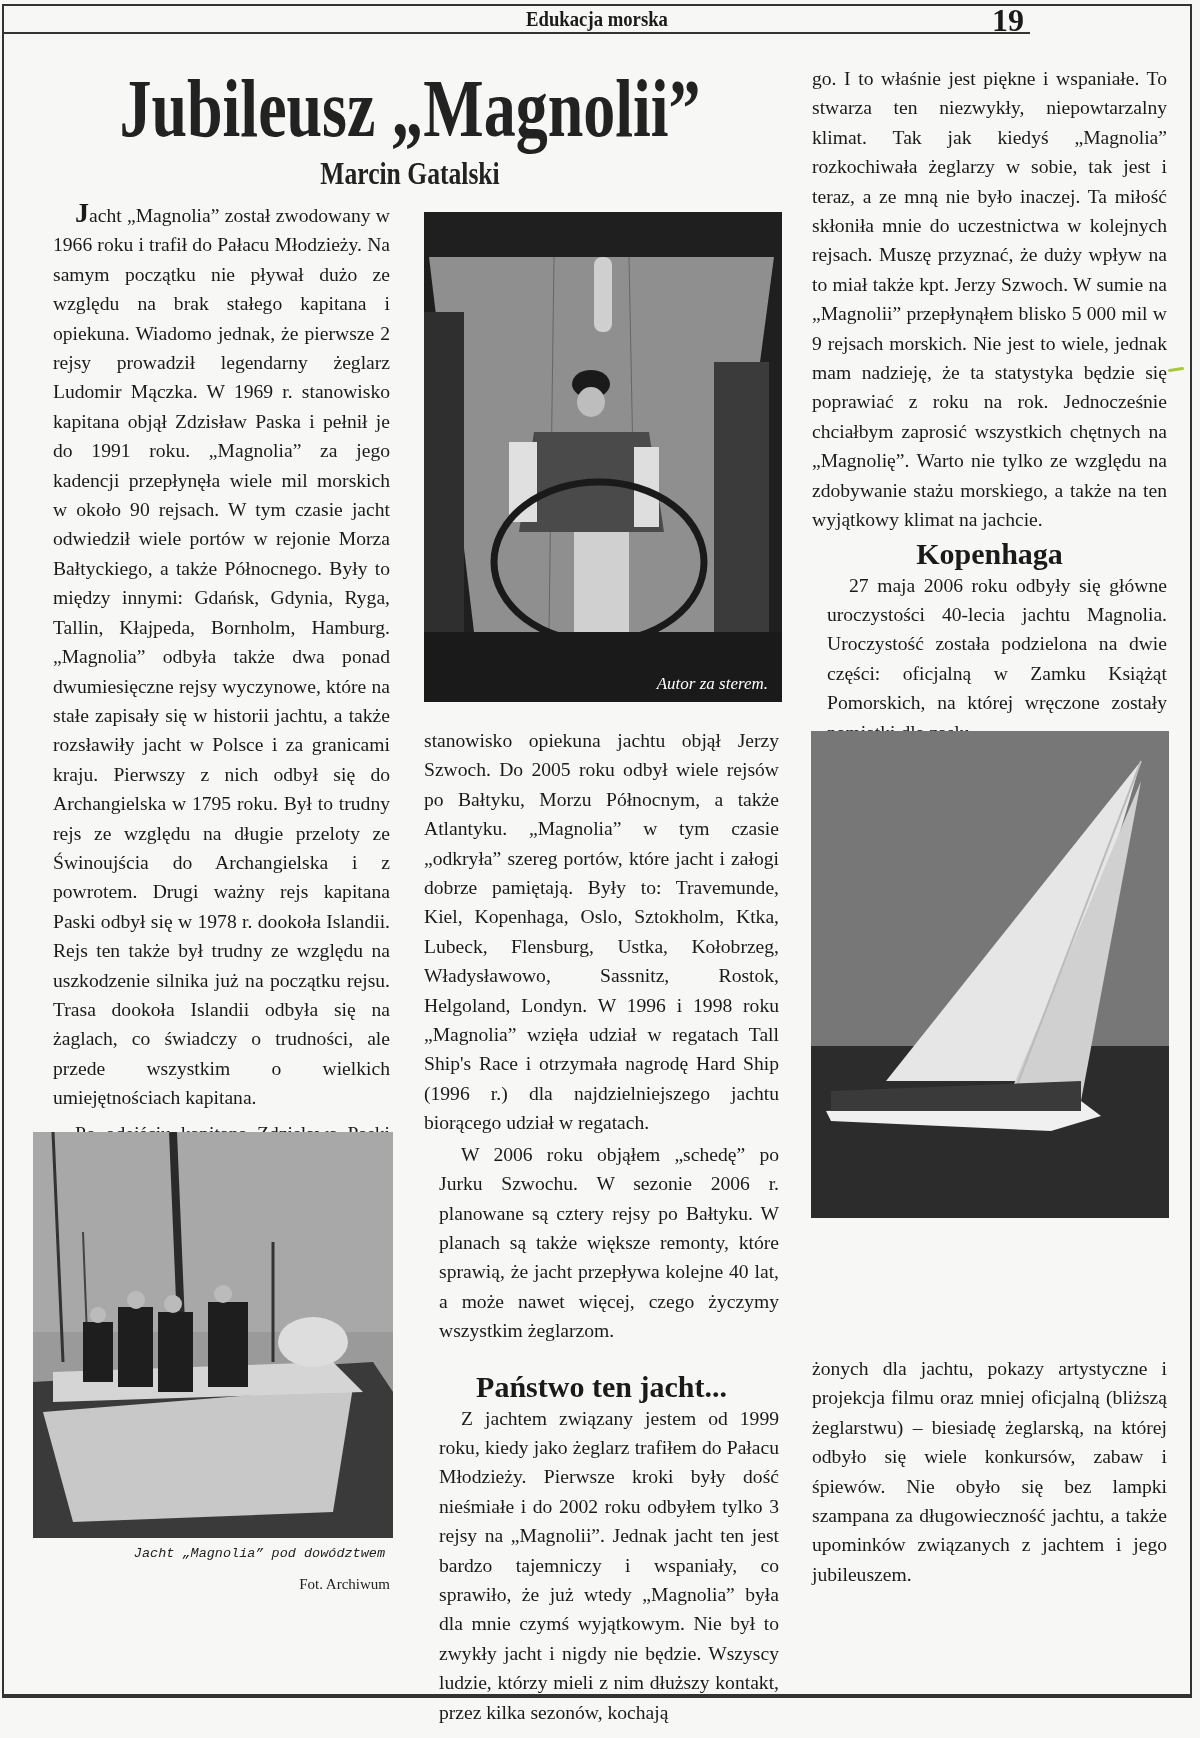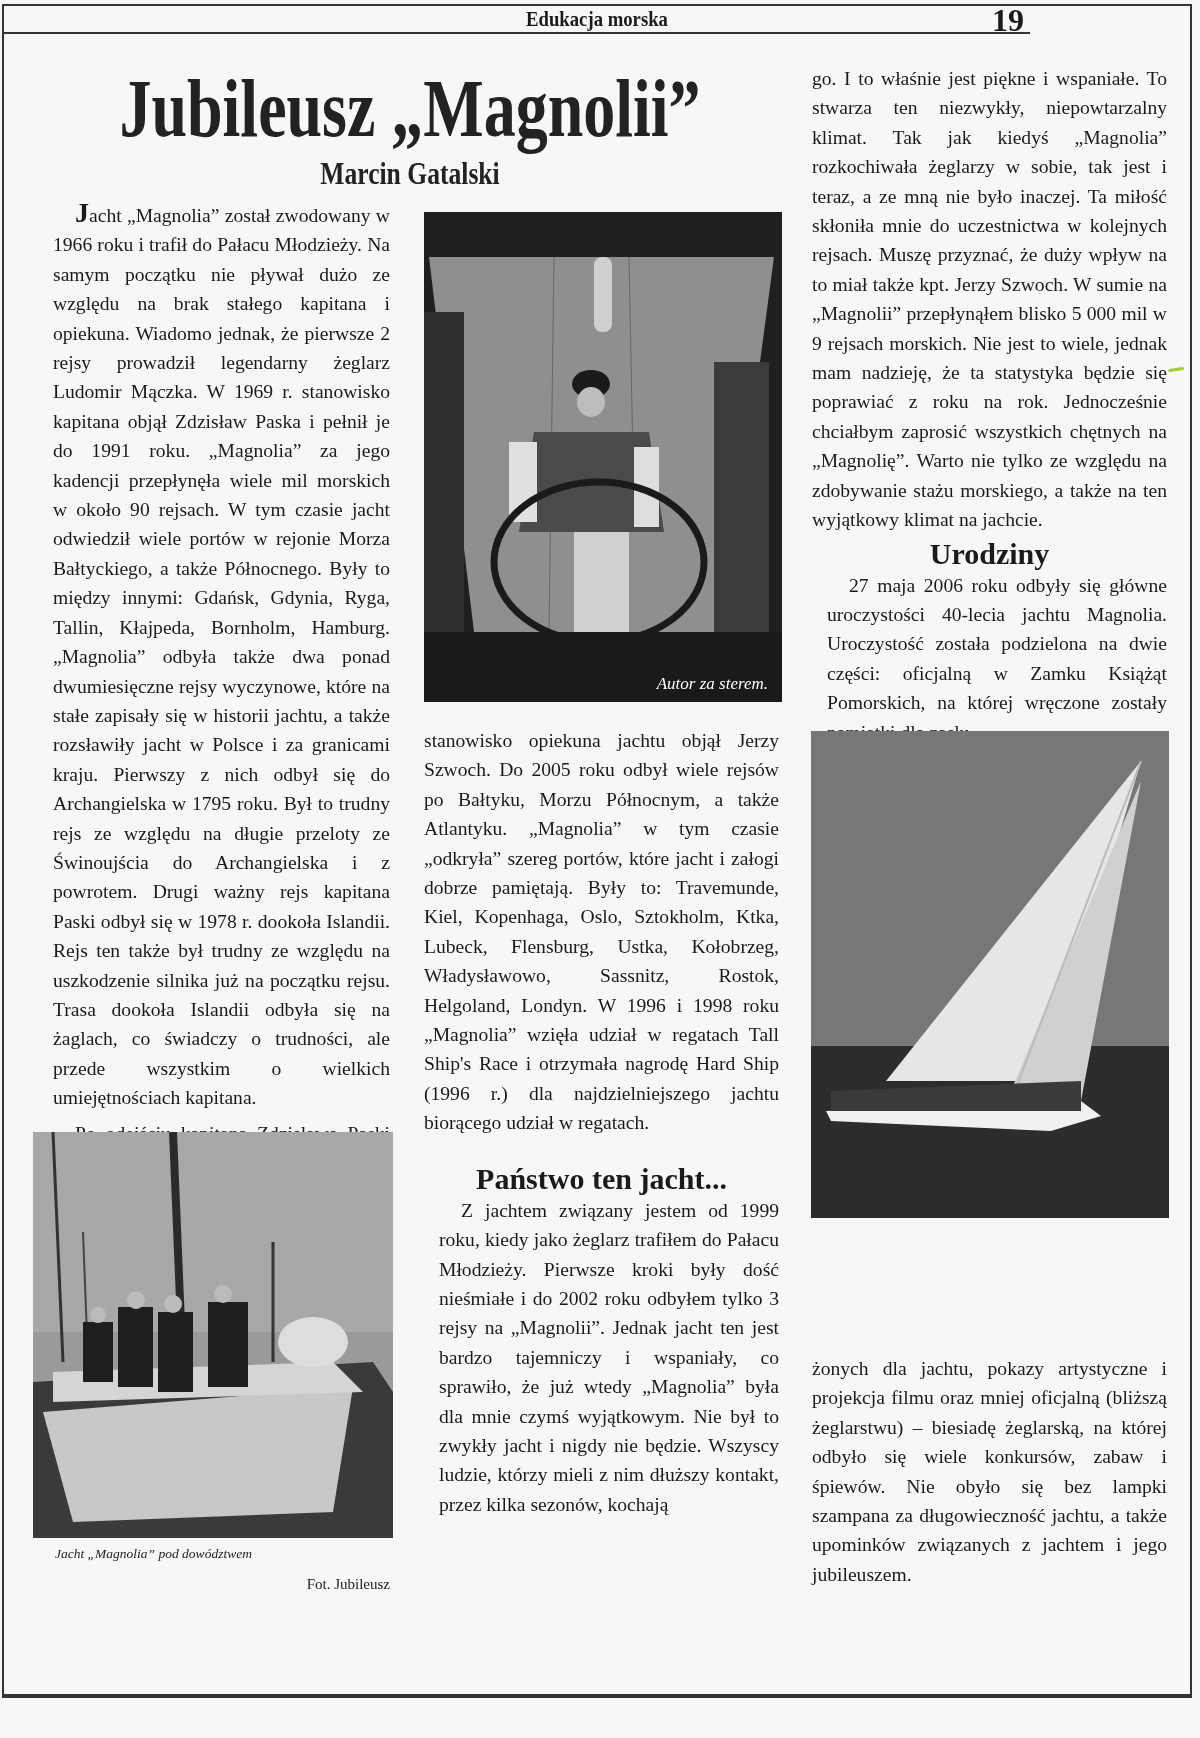--- a/index.html
+++ b/index.html
@@ -45,22 +45,22 @@
   .photo {
     position: absolute; background: #6e6e6e; overflow: hidden;
   }
   .photo svg { width: 100%; height: 100%; display: block; }
   .photo-caption-in {
     position: absolute; right: 14px; bottom: 8px; color: #fff; font-style: italic;
     font-size: 17px; font-family: "Liberation Serif", serif;
   }
   .caption {
     position: absolute; left: 55px; top: 1546px; width: 330px;
-    font-family: Liberation Serif, serif; font-style: italic;
-    font-size: 13.5px; line-height: 15px; color: #222;
+    font-family: Liberation Mono, monospace; font-style: italic;
+    font-size: 13.5px; line-height: 15px; color: #222; text-align: right;
   }
   .credit {
     position: absolute; left: 55px; top: 1576px; width: 335px; text-align: right;
     font-family: "Liberation Serif", serif; font-size: 15px; color: #222;
   }
   .endmark { display: inline-block; width: 11px; height: 13px; background: #333; vertical-align: -1px; margin-left: 2px; }
   .rule-bottom { position: absolute; left: 2px; top: 1694px; width: 1190px; height: 2px; background: #333; }
   .green-mark { position: absolute; left: 1168px; top: 368px; width: 16px; height: 3px; background: #a9c93c; border-radius: 2px; transform: rotate(-8deg); }
 </style>
 </head>
@@ -102,21 +102,21 @@
         <circle cx="103" cy="168" r="9"></circle>
         <circle cx="140" cy="172" r="9"></circle>
         <circle cx="190" cy="162" r="9"></circle>
       </g>
     <ellipse cx="280" cy="210" rx="35" ry="25" fill="#ddd"></ellipse>
   </svg>
 </div>
 <div class="caption">
   <div>Jacht „Magnolia” pod dowództwem</div>
 </div>
-<div class="credit">Fot. Jubileusz</div>
+<div class="credit">Fot. Archiwum</div>
 
 <div class="photo" style="left:424px; top:212px; width:358px; height:490px; background:#d946ef;">
   <svg viewBox="0 0 358 490" preserveAspectRatio="none">
     <rect x="0" y="0" width="358" height="490" fill="#1f1f1f"></rect>
     <polygon points="5,45 350,45 300,420 50,420" fill="#8f8f8f"></polygon>
     <rect x="170" y="45" width="18" height="75" rx="8" fill="#cfcfcf"></rect>
     <line x1="130" y1="45" x2="125" y2="420" stroke="#666" stroke-width="1"></line>
     <line x1="205" y1="45" x2="210" y2="300" stroke="#666" stroke-width="1"></line>
     <rect x="290" y="150" width="55" height="290" fill="#3b3b3b"></rect>
     <rect x="0" y="100" width="40" height="330" fill="#2f2f2f"></rect>
@@ -127,27 +127,28 @@
     <rect x="210" y="235" width="25" height="80" fill="#dedede"></rect>
     <ellipse cx="175" cy="350" rx="105" ry="80" fill="none" stroke="#1a1a1a" stroke-width="7"></ellipse>
     <rect x="150" y="320" width="55" height="100" fill="#d0d0d0"></rect>
     <rect x="0" y="420" width="358" height="70" fill="#1a1a1a"></rect>
   </svg>
   <div class="photo-caption-in">Autor za sterem.</div>
 </div>
 
 <div class="col" style="left:424px; top:726px; width:355px;">
   <p>stanowisko opiekuna jachtu objął Jerzy Szwoch. Do 2005 roku odbył wiele rejsów po Bałtyku, Morzu Północnym, a także Atlantyku. „Magnolia” w tym czasie „odkryła” szereg portów, które jacht i załogi dobrze pamiętają. Były to: Travemunde, Kiel, Kopenhaga, Oslo, Sztokholm, Ktka, Lubeck, Flensburg, Ustka, Kołobrzeg, Władysławowo, Sassnitz, Rostok, Helgoland, Londyn. W 1996 i 1998 roku „Magnolia” wzięła udział w regatach Tall Ship's Race i otrzymała nagrodę Hard Ship (1996 r.) dla najdzielniejszego jachtu biorącego udział w regatach.</p>
+  <p class="ind" style="margin-top:2px;">W 2006 roku objąłem „schedę” po Jurku Szwochu. W sezonie 2006 r. planowane są cztery rejsy po Bałtyku. W planach są także większe remonty, które sprawią, że jacht przepływa kolejne 40 lat, a może nawet więcej, czego życzymy wszystkim żeglarzom.</p>
   <div class="col-h" style="margin-top:24px;">Państwo ten jacht...</div>
   <p class="ind">Z jachtem związany jestem od 1999 roku, kiedy jako żeglarz trafiłem do Pałacu Młodzieży. Pierwsze kroki były dość nieśmiałe i do 2002 roku odbyłem tylko 3 rejsy na „Magnolii”. Jednak jacht ten jest bardzo tajemniczy i wspaniały, co sprawiło, że już wtedy „Magnolia” była dla mnie czymś wyjątkowym. Nie był to zwykły jacht i nigdy nie będzie. Wszyscy ludzie, którzy mieli z nim dłuższy kontakt, przez kilka sezonów, kochają</p>
 </div>
 
 <div class="col" style="left:812px; top:64px; width:355px;">
   <p>go. I to właśnie jest piękne i wspaniałe. To stwarza ten niezwykły, niepowtarzalny klimat. Tak jak kiedyś „Magnolia” rozkochiwała żeglarzy w sobie, tak jest i teraz, a ze mną nie było inaczej. Ta miłość skłoniła mnie do uczestnictwa w kolejnych rejsach. Muszę przyznać, że duży wpływ na to miał także kpt. Jerzy Szwoch. W sumie na „Magnolii” przepłynąłem blisko 5 000 mil w 9 rejsach morskich. Nie jest to wiele, jednak mam nadzieję, że ta statystyka będzie się poprawiać z roku na rok. Jednocześnie chciałbym zaprosić wszystkich chętnych na „Magnolię”. Warto nie tylko ze względu na zdobywanie stażu morskiego, a także na ten wyjątkowy klimat na jachcie.</p>
-  <div class="col-h">Urodziny</div>
+  <div class="col-h">Kopenhaga</div>
   <p class="ind">27 maja 2006 roku odbyły się główne uroczystości 40-lecia jachtu Magnolia. Uroczystość została podzielona na dwie części: oficjalną w Zamku Książąt Pomorskich, na której wręczone zostały pamiątki dla zasłu-</p>
 </div>
 
 <div class="photo" style="left:811px; top:731px; width:358px; height:487px;">
   <svg viewBox="0 0 358 487" preserveAspectRatio="none">
     <rect x="0" y="0" width="358" height="320" fill="#777"></rect>
     <rect x="0" y="315" width="358" height="172" fill="#2c2c2c"></rect>
     <polygon points="330,30 75,350 235,350" fill="#e6e6e6"></polygon>
     <polygon points="330,50 270,370 200,360" fill="#d0d0d0"></polygon>
     <line x1="330" y1="30" x2="200" y2="370" stroke="#bbb" stroke-width="2"></line>

